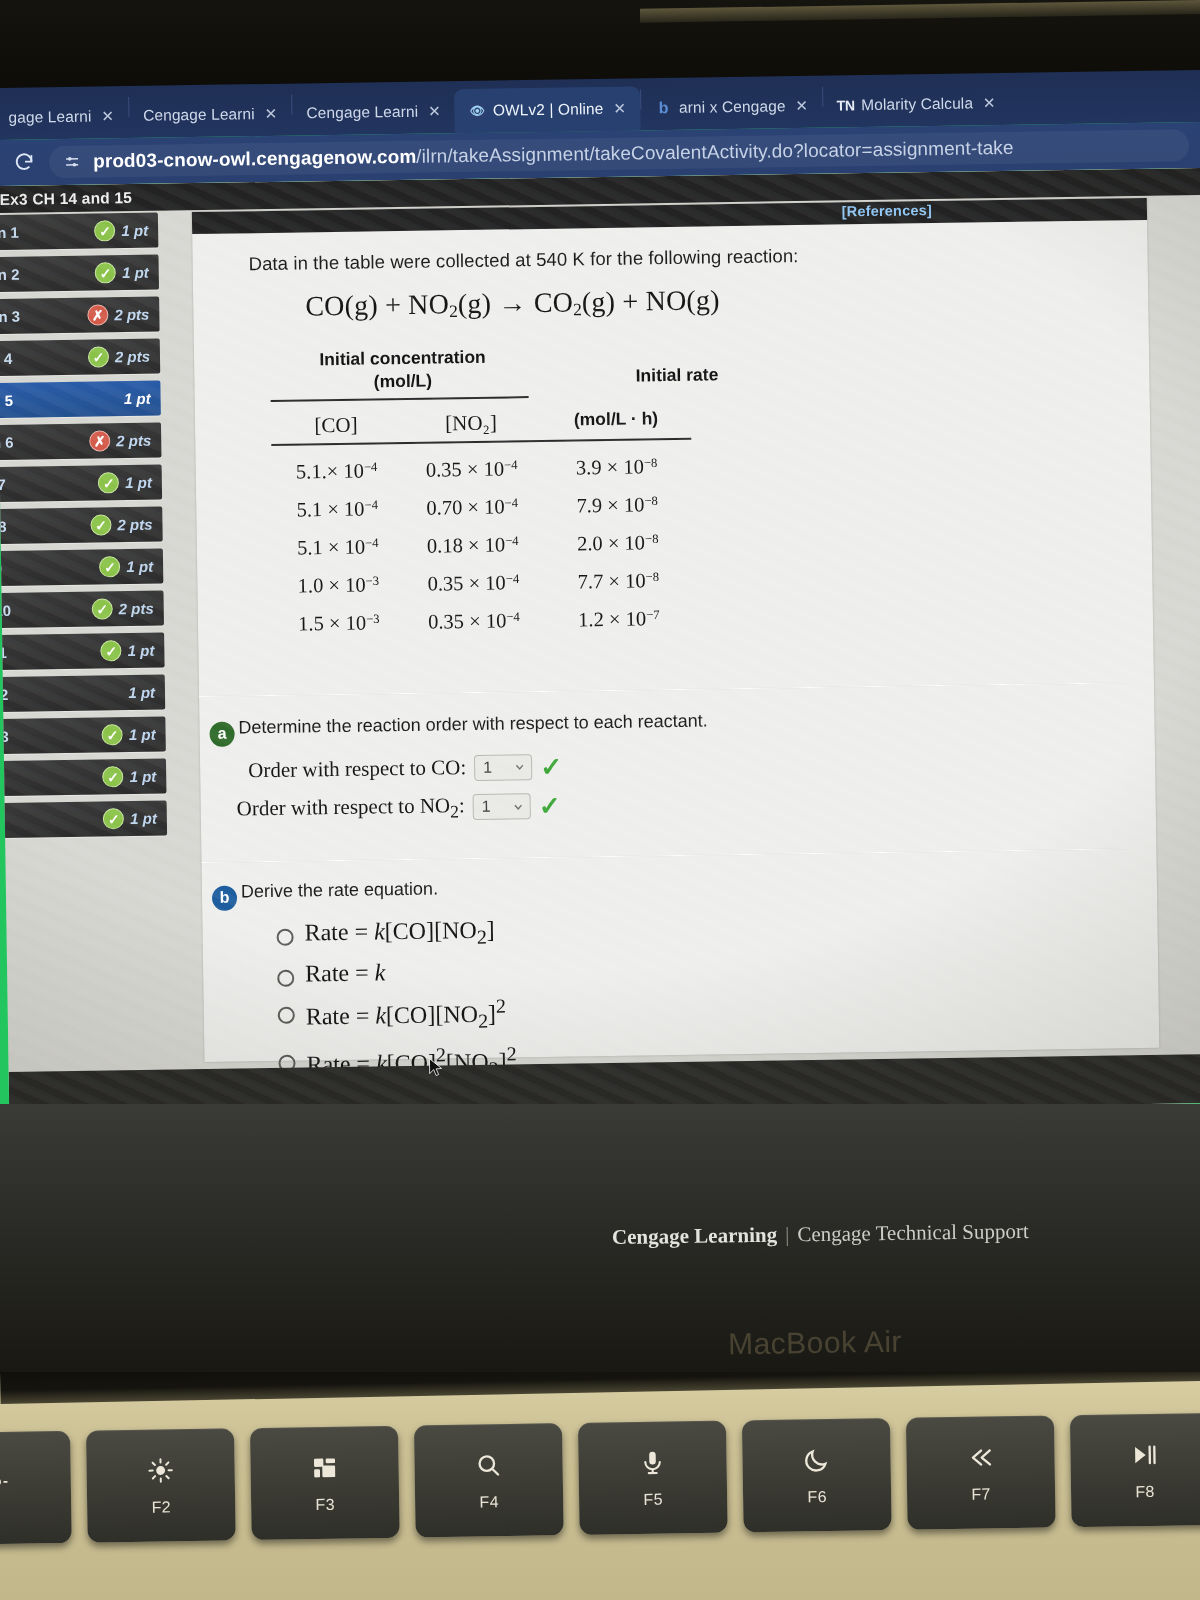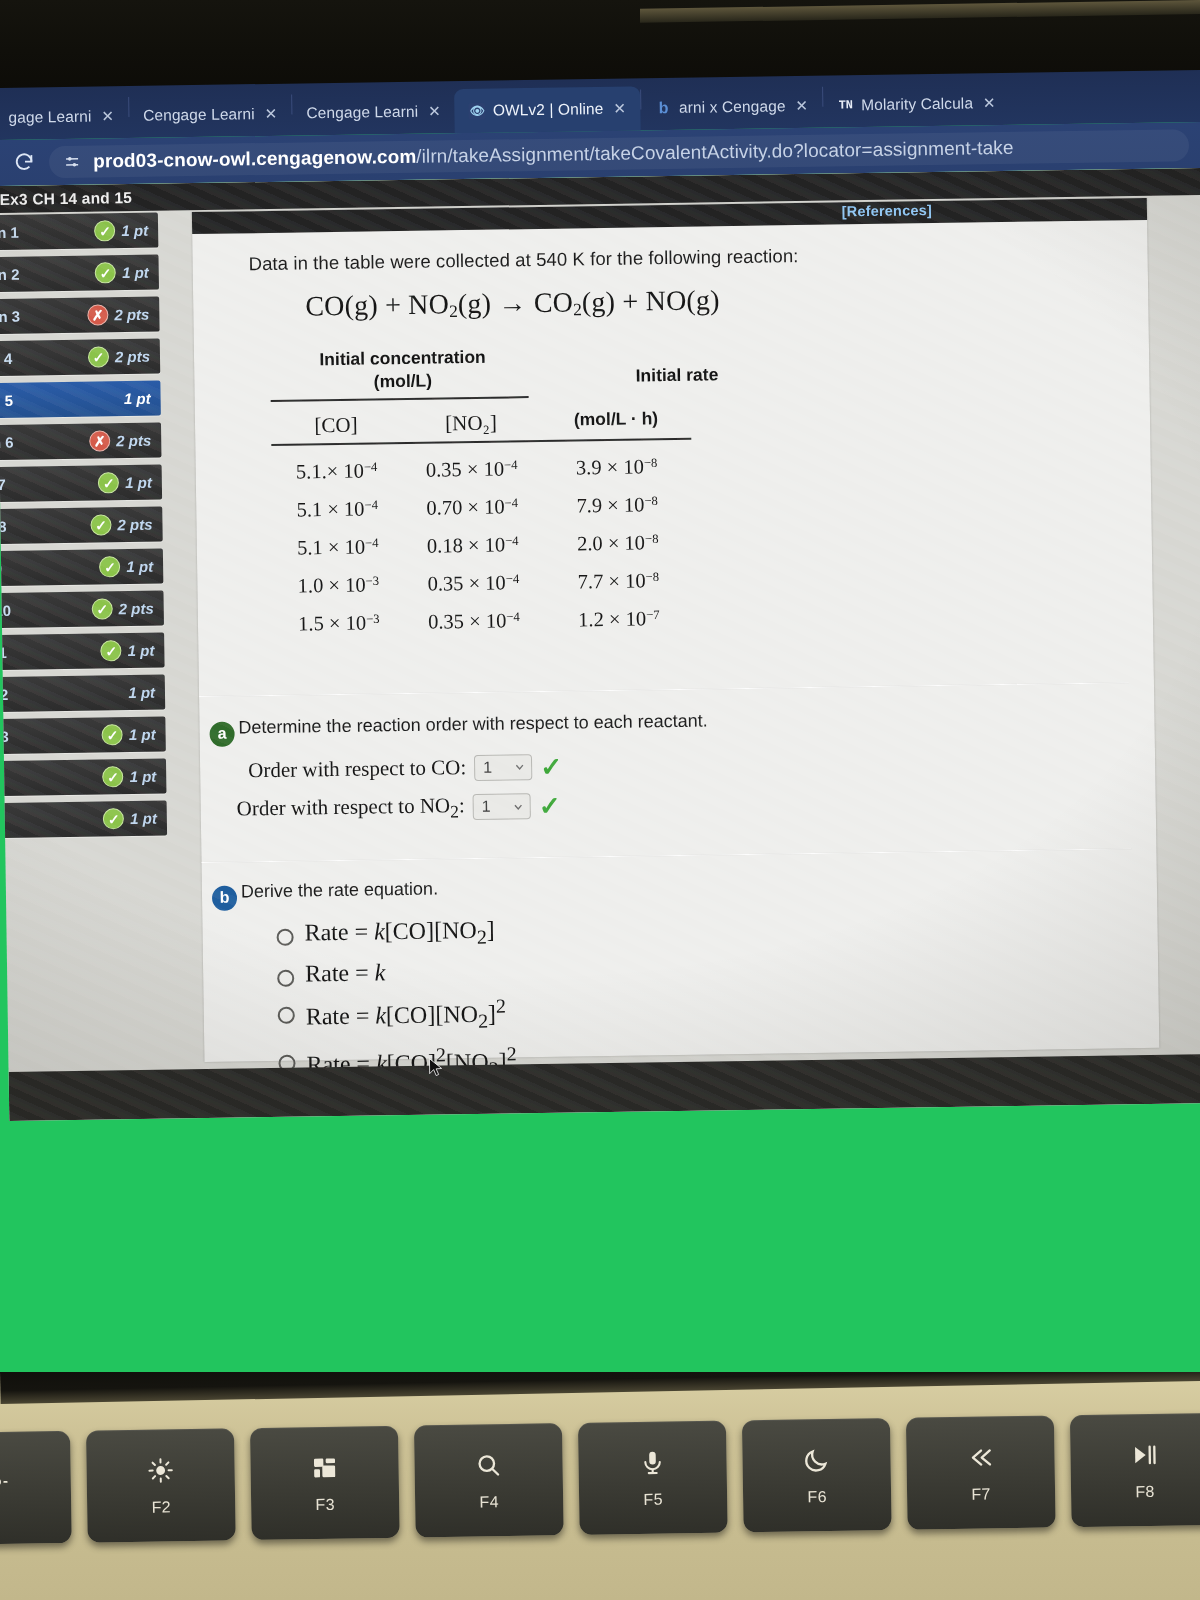--- a/index.html
+++ b/index.html
@@ -53,22 +53,22 @@
     max-width: 132px; display:block;
   }
   .tab.active { background: #27406f; color: #eef3fb; }
   .tab .x { font-size: 15px; color:#c3cfe3; opacity:.95; padding: 0 3px; }
   .tab-sep { width:1px; height:20px; background:#46598a; opacity:.7; align-self:center; margin-bottom:10px;}
   .favicon { width:17px; height:17px; flex:0 0 17px; border-radius:3px;
              display:flex; align-items:center; justify-content:center;
              font-size:10px; font-weight:bold; }
   .fav-owl { background:#2b4070; color:#9fd2f0; font-size:12px; }
   .fav-b  { color:#5b8fd6; font-weight:bold; font-size:16px; background:transparent;}
-  .fav-tn { background:transparent; color:#e6ebf5; font-size:12px; font-weight:bold;
-            font-family:Liberation Mono, monospace; letter-spacing:-0.3px;}
+  .fav-tn { background:transparent; color:#e6ebf5; font-size:14px; font-weight:bold;
+            font-family:Liberation Sans, sans-serif; letter-spacing:-0.3px;}
 
   .urlbar {
     position: relative; width: 1212px; height: 46px;
     background: linear-gradient(180deg,#2b4274 0%,#2a4070 100%);
     display: flex; align-items: center; gap: 14px; padding: 0 18px;
   }
   .reload { width: 22px; height: 22px; color:#dde6f5; flex:0 0 22px; }
   .omni {
     flex: 1; height: 32px; background: rgba(255,255,255,0.055);
     border-radius: 16px; display:flex; align-items:center; gap:12px; padding: 0 14px;
@@ -533,20 +533,26 @@
       <svg class="cursor" viewBox="0 0 14 20">
         <path d="M1 1 L1 16 L5 12 L7.5 18 L10 17 L7.5 11.3 L13 11 Z" fill="#111" stroke="#fff" stroke-width="0.8"></path>
       </svg>
 
       <div class="footer-strip"></div>
       <div class="moire"></div>
       <div class="vignette"></div>
     </div>
   </div>
 
+  <div class="below">
+    <div class="cengfoot">
+      <b>Cengage Learning</b><span class="sep">|</span><span>Cengage Technical Support</span>
+    </div>
+    <div class="mba">MacBook Air</div>
+  </div>
 
   <div class="deck">
     <div class="keys">
 
       <div class="key">
         <span class="keyglyph">
           <svg viewBox="0 0 24 24" fill="none" stroke="#ece7d8" stroke-width="1.6">
             <circle cx="12" cy="12" r="3.6" fill="#ece7d8" stroke="none"></circle>
             <g stroke-linecap="round">
                 <line x1="12" y1="3.5" x2="12" y2="5.6"></line>

